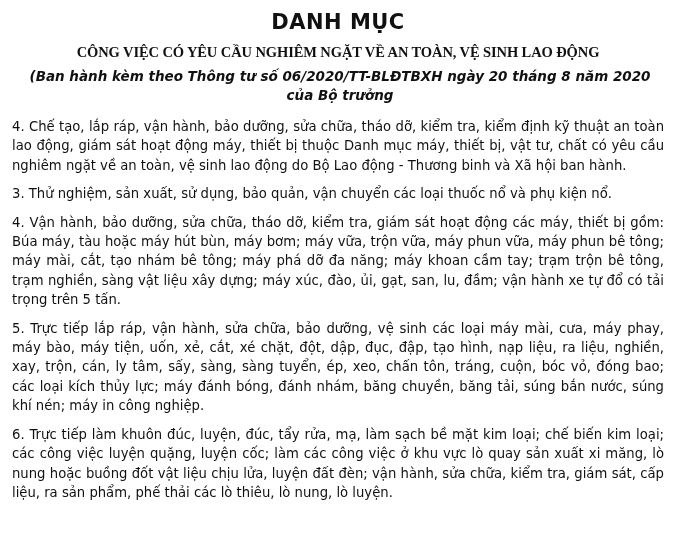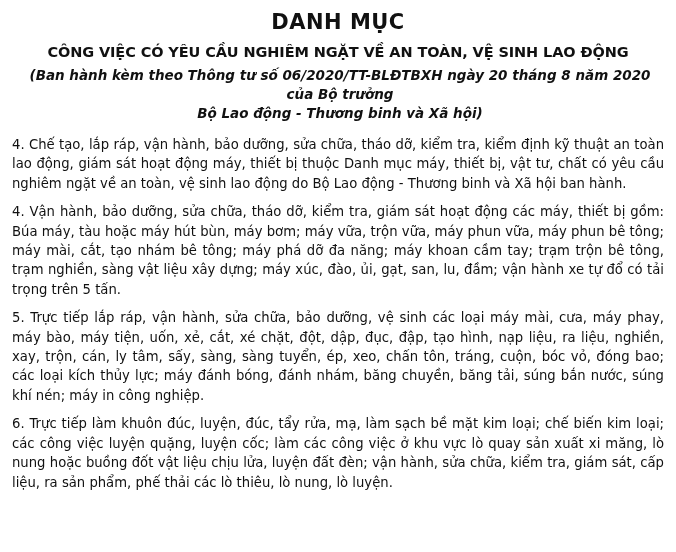--- a/index.html
+++ b/index.html
@@ -26,20 +26,21 @@
     font-weight: bold;
     letter-spacing: 0.5px;
     margin: 2px 0 10px 0;
   }
   .doc-subtitle {
     text-align: center;
     font-size: 14.5px;
     font-weight: bold;
     margin: 0 0 6px 0;
     letter-spacing: -0.1px;
+    font-family: Liberation Serif, serif;
   }
   .doc-issue {
     text-align: center;
     font-style: italic;
     font-weight: bold;
     font-size: 13.5px;
     line-height: 19px;
     margin: 0 0 12px 4px;
   }
   .doc-issue .line {
@@ -57,19 +58,19 @@
   }
 </style>
 </head>
 <body>
 
 <div class="page">
   <div class="doc-title">DANH MỤC</div>
   <div class="doc-subtitle">CÔNG VIỆC CÓ YÊU CẦU NGHIÊM NGẶT VỀ AN TOÀN, VỆ SINH LAO ĐỘNG</div>
   <div class="doc-issue">
     <span class="line">(Ban hành kèm theo Thông tư số 06/2020/TT-BLĐTBXH ngày 20 tháng 8 năm 2020 của Bộ trưởng</span>
-    <span class="line">Bộ Lao động - Thương binh và Xã hội)</span>
   </div>
   <p class="item">4. Chế tạo, lắp ráp, vận hành, bảo dưỡng, sửa chữa, tháo dỡ, kiểm tra, kiểm định kỹ thuật an toàn lao động, giám sát hoạt động máy, thiết bị thuộc Danh mục máy, thiết bị, vật tư, chất có yêu cầu nghiêm ngặt về an toàn, vệ sinh lao động do Bộ Lao động - Thương binh và Xã hội ban hành.</p>
+  <p class="item">3. Thử nghiệm, sản xuất, sử dụng, bảo quản, vận chuyển các loại thuốc nổ và phụ kiện nổ.</p>
   <p class="item">4. Vận hành, bảo dưỡng, sửa chữa, tháo dỡ, kiểm tra, giám sát hoạt động các máy, thiết bị gồm: Búa máy, tàu hoặc máy hút bùn, máy bơm; máy vữa, trộn vữa, máy phun vữa, máy phun bê tông; máy mài, cắt, tạo nhám bê tông; máy phá dỡ đa năng; máy khoan cầm tay; trạm trộn bê tông, trạm nghiền, sàng vật liệu xây dựng; máy xúc, đào, ủi, gạt, san, lu, đầm; vận hành xe tự đổ có tải trọng trên 5 tấn.</p>
   <p class="item">5. Trực tiếp lắp ráp, vận hành, sửa chữa, bảo dưỡng, vệ sinh các loại máy mài, cưa, máy phay, máy bào, máy tiện, uốn, xẻ, cắt, xé chặt, đột, dập, đục, đập, tạo hình, nạp liệu, ra liệu, nghiền, xay, trộn, cán, ly tâm, sấy, sàng, sàng tuyển, ép, xeo, chấn tôn, tráng, cuộn, bóc vỏ, đóng bao; các loại kích thủy lực; máy đánh bóng, đánh nhám, băng chuyền, băng tải, súng bắn nước, súng khí nén; máy in công nghiệp.</p>
   <p class="item">6. Trực tiếp làm khuôn đúc, luyện, đúc, tẩy rửa, mạ, làm sạch bề mặt kim loại; chế biến kim loại; các công việc luyện quặng, luyện cốc; làm các công việc ở khu vực lò quay sản xuất xi măng, lò nung hoặc buồng đốt vật liệu chịu lửa, luyện đất đèn; vận hành, sửa chữa, kiểm tra, giám sát, cấp liệu, ra sản phẩm, phế thải các lò thiêu, lò nung, lò luyện.</p>
 </div>
 
 </body></html>

